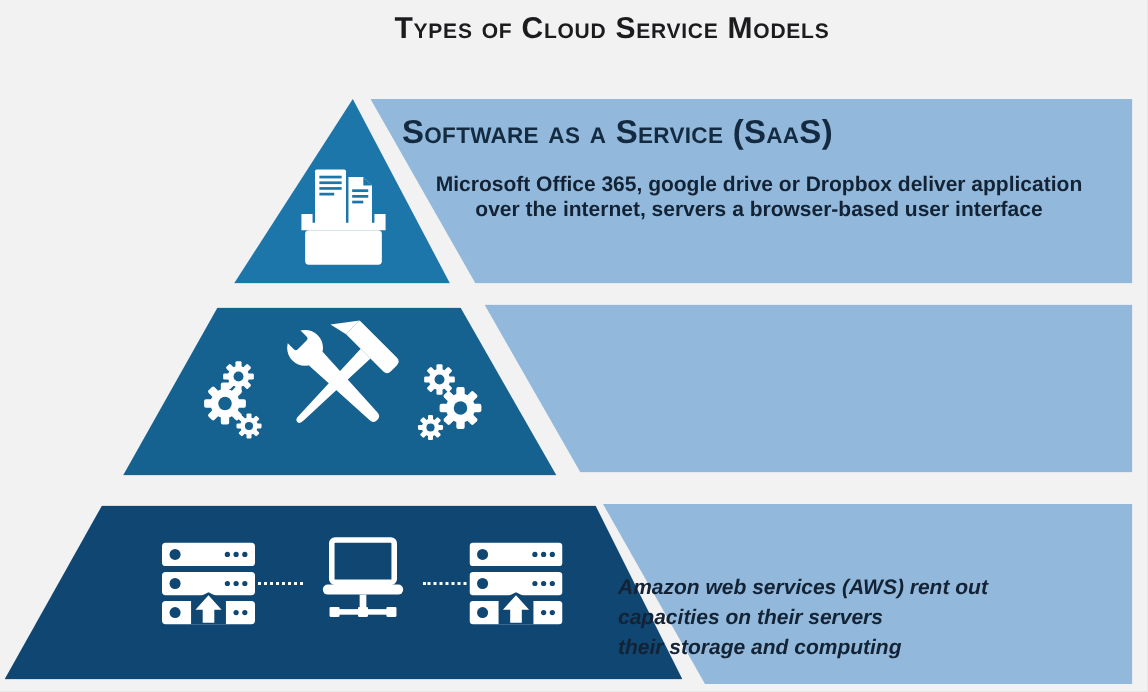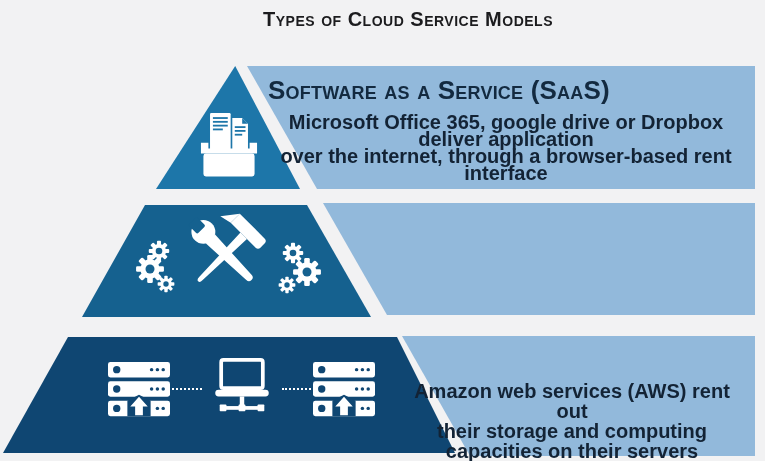--- a/index.html
+++ b/index.html
@@ -25,32 +25,32 @@
   .tier{position:absolute;}
   .tier-saas{left:156px;top:66px;width:144px;height:123px;background:var(--saas);
     clip-path:polygon(55% 0,100% 100%,0 100%);}
   .tier-paas{left:82px;top:205px;width:289px;height:112px;background:var(--paas);
     clip-path:polygon(63px 0,225px 0,100% 100%,0 100%);}
   .tier-iaas{left:3px;top:337px;width:452px;height:116px;background:var(--iaas);
     clip-path:polygon(65px 0,394px 0,100% 100%,0 100%);}
   
   .heading{
     position:absolute;font-variant:small-caps;font-weight:700;
-    font-size:26px;color:var(--heading_text);white-space:nowrap;letter-spacing:.2px;
+    font-size:22px;color:var(--heading_text);white-space:nowrap;letter-spacing:.2px;
   }
   .h-saas{left:268px;top:75px;}
   .h-paas{left:350px;top:211px;}
   .h-iaas{left:424px;top:346px;}
   .desc{
-    position:absolute;font-weight:700;font-size:20px;color:var(--body_text);
+    position:absolute;font-weight:700;font-size:14px;color:var(--body_text);
   }
   .d-saas{left:260px;top:114px;width:492px;text-align:center;line-height:17px;}
   .d-paas{left:370px;top:243px;text-align:left;line-height:17px;}
   .d-paas .line2{margin-left:10px;}
-  .d-iaas{left:412px;top:381px;width:320px;text-align:center;line-height:20px;}
+  .d-iaas{left:412px;top:381px;width:320px;line-height:20px;font-style:italic;}
   
   .icon-abs{position:absolute;}
   .dotline{position:absolute;height:0;border-top:2px dotted var(--icon_white);}
 </style>
 </head>
 <body>
 
 <div class="canvas">
 
   <svg width="0" height="0" style="position:absolute" aria-hidden="true">
@@ -162,25 +162,25 @@
     <rect x="20" y="64" width="9" height="9" rx="1" fill="#fff"></rect>
     <rect x="71" y="64" width="9" height="9" rx="1" fill="#fff"></rect>
     <rect x="45.5" y="64" width="9" height="9" rx="1" fill="#fff"></rect>
   </svg>
   <div class="dotline" style="left:172px;top:388px;width:30px"></div>
   <div class="dotline" style="left:282px;top:388px;width:29px"></div>
 
   <div class="heading h-saas">Software as a Service (SaaS)</div>
   <div class="desc d-saas">
     <div>Microsoft Office 365, google drive or Dropbox deliver application</div>
-    <div>over the internet, through a browser-based rent interface</div>
+    <div>over the internet, servers a browser-based user interface</div>
   </div>
 
   <div class="desc d-paas">
   </div>
 
   <div class="desc d-iaas">
     <div>Amazon web services (AWS) rent out</div>
+    <div>capacities on their servers</div>
     <div>their storage and computing</div>
-    <div>capacities on their servers</div>
   </div>
 
 </div>
 
 </body></html>

